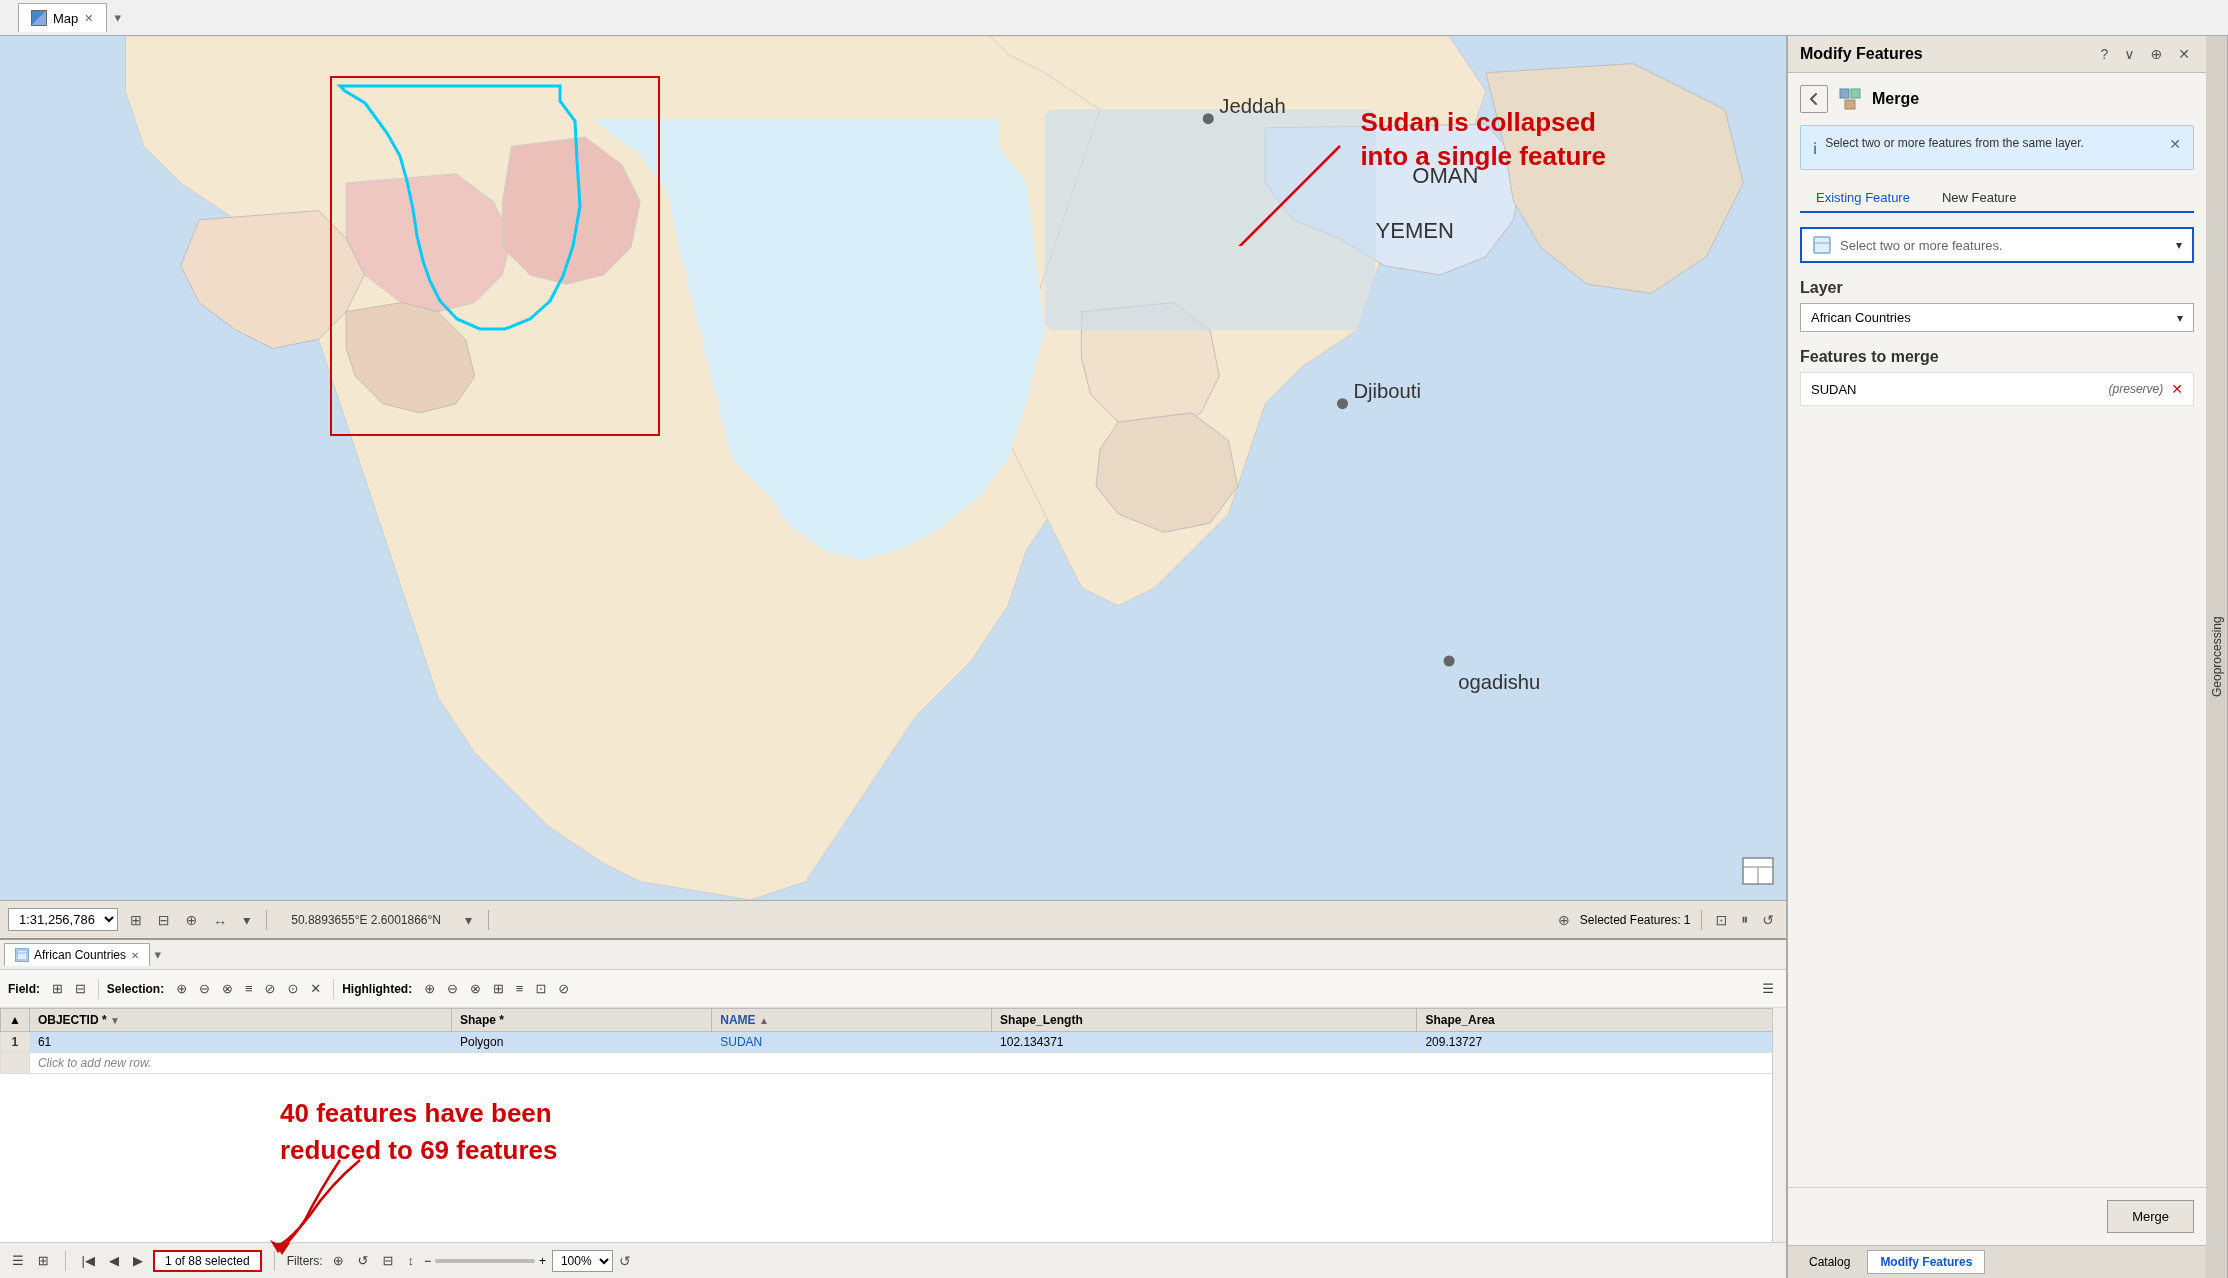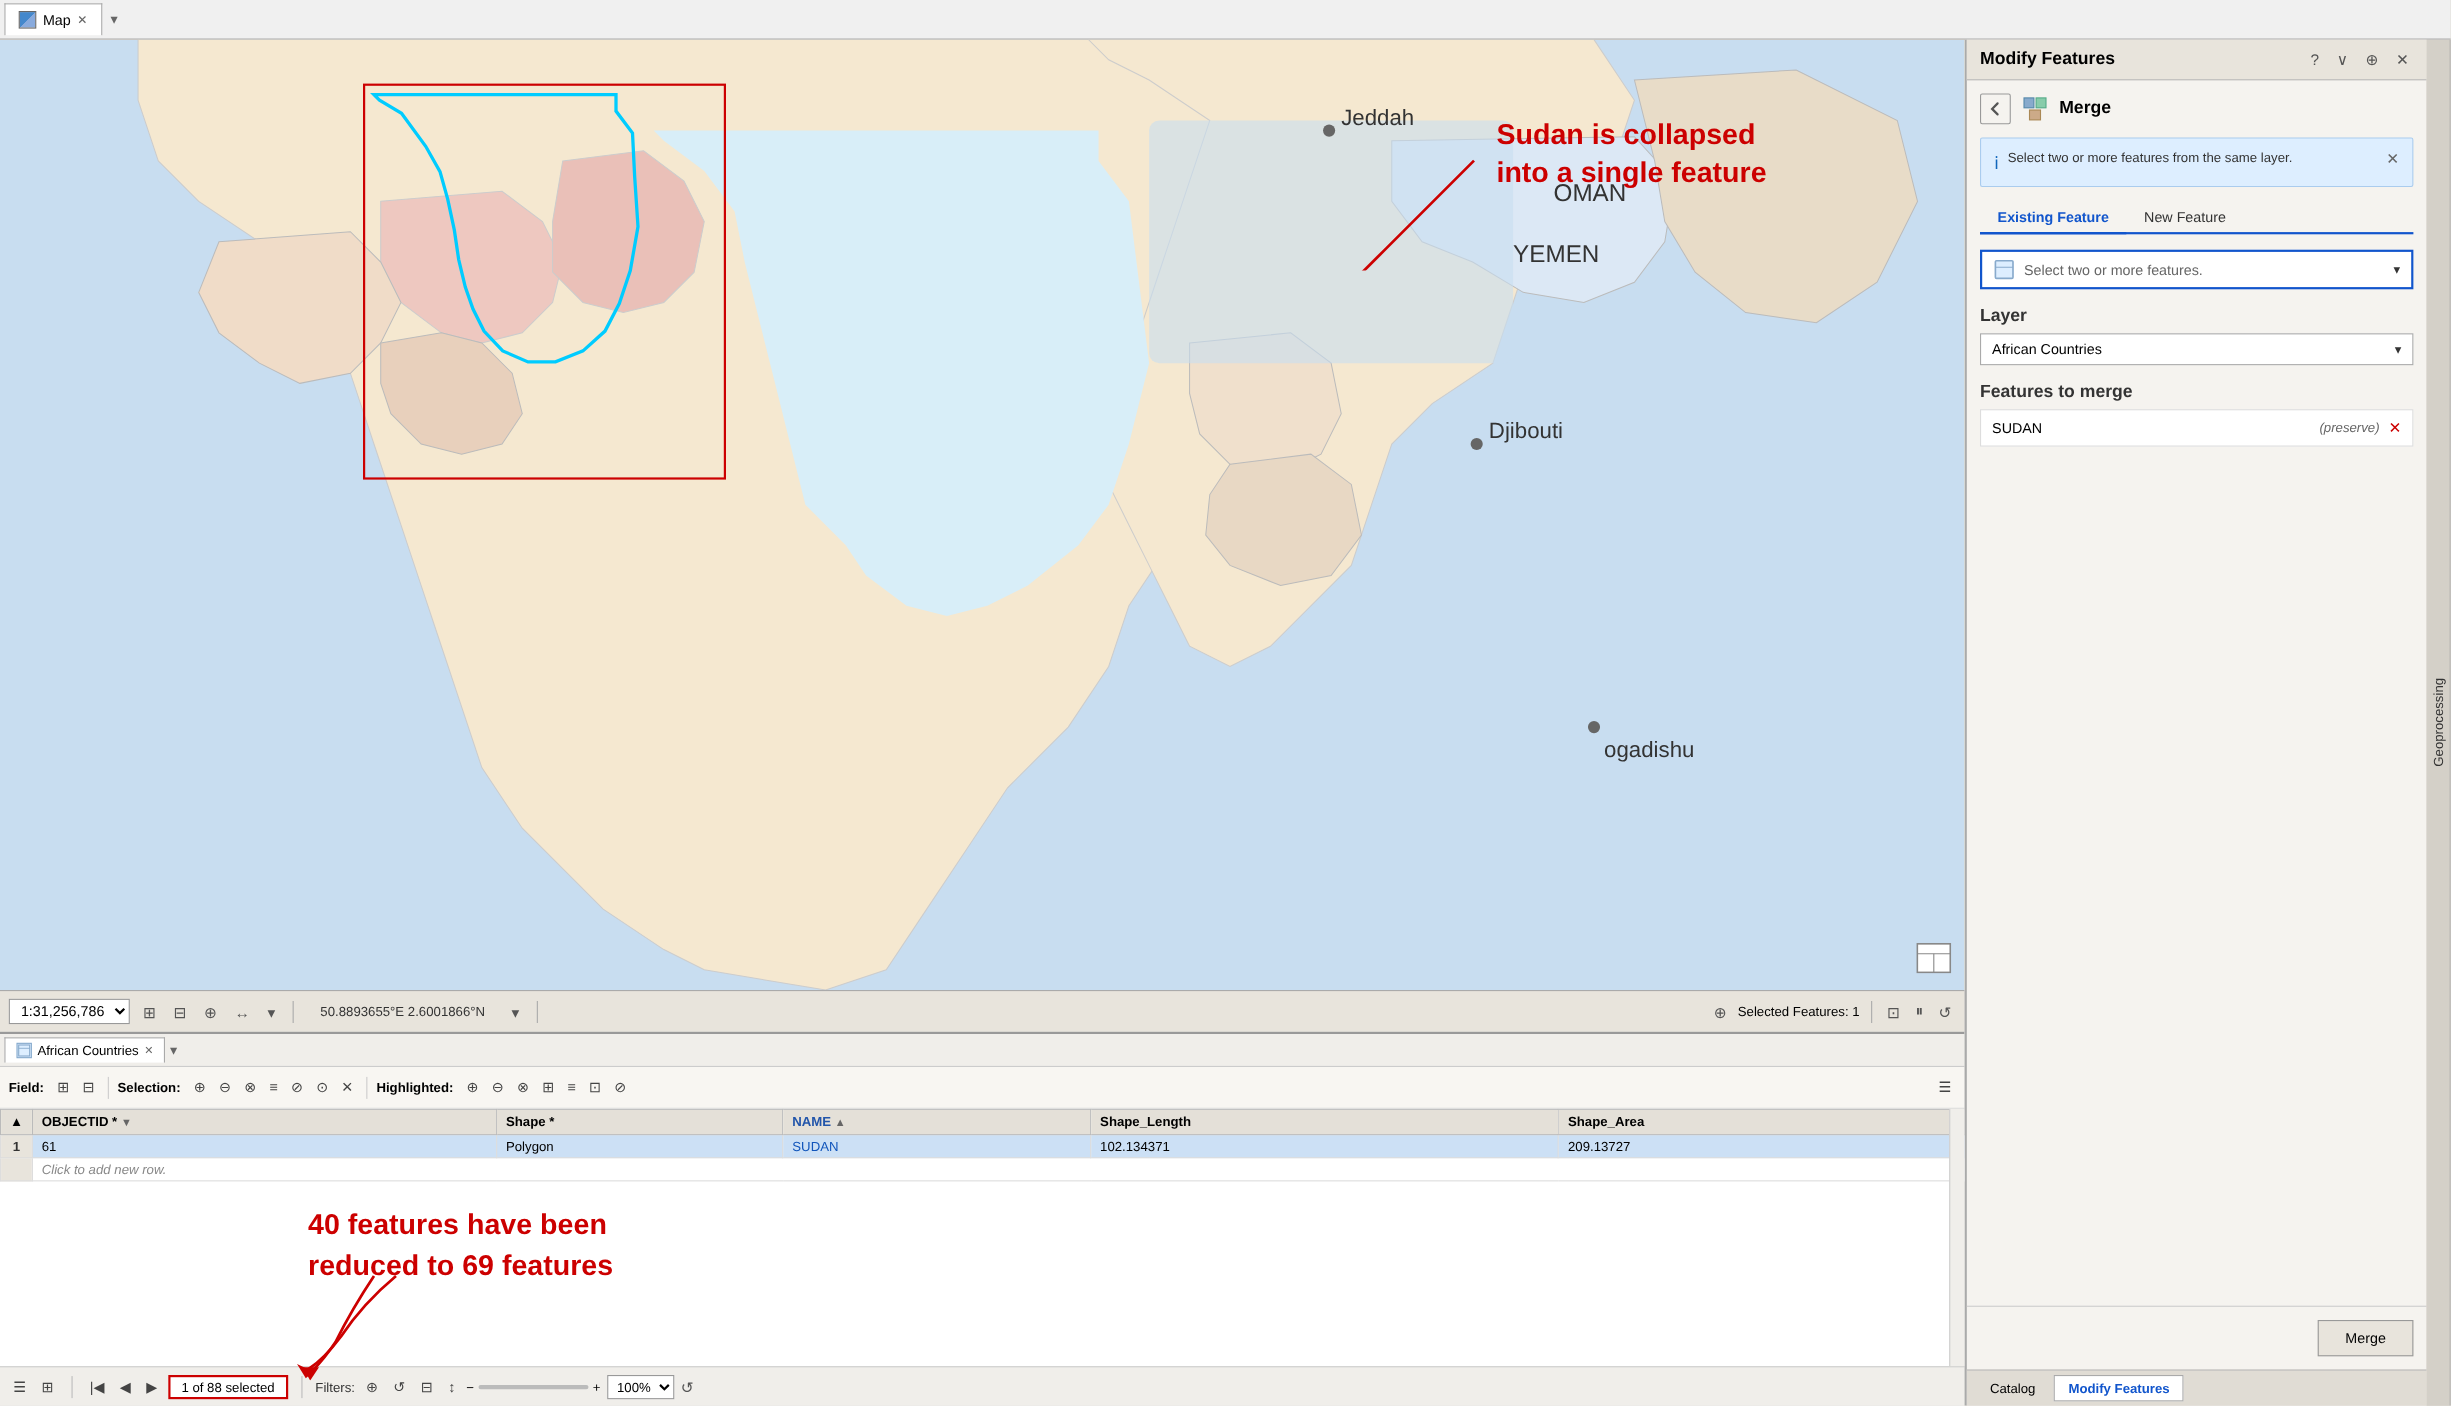--- a/index.html
+++ b/index.html
@@ -2,21 +2,21 @@
 <html><head>
   <meta charset="utf-8">
   <style>
     * { box-sizing: border-box; margin: 0; padding: 0; }
     body { font-family: 'Segoe UI', Arial, sans-serif; font-size: 13px; background: #e8e8e8; overflow: hidden; width: 2228px; height: 1278px; }
 
     
     .app-container { display: flex; flex-direction: column; width: 2228px; height: 1278px; background: #d4d0c8; }
 
     
-    .tab-bar { display: flex; align-items: center; background: #f0f0f0; border-bottom: 1px solid #aaa; height: 36px; padding: 0 4px; }
+    .tab-bar { display: flex; align-items: center; background: #f0f0f0; border-bottom: 1px solid #aaa; height: 36px; padding: 0 18px; }
     .tab { display: flex; align-items: center; gap: 6px; padding: 6px 12px; background: white; border: 1px solid #aaa; border-bottom: none; font-size: 13px; cursor: pointer; }
     .tab .tab-icon { width: 16px; height: 16px; background: linear-gradient(135deg, #4488cc 50%, #88aadd 50%); border: 1px solid #666; }
     .tab-close { font-size: 11px; color: #666; cursor: pointer; }
     .tab-more { margin-left: 4px; color: #666; cursor: pointer; padding: 4px; }
 
     
     .content-area { display: flex; flex: 1; overflow: hidden; }
 
     
     .map-section { display: flex; flex-direction: column; flex: 1; }
@@ -94,21 +94,21 @@
 
     
     .info-banner { display: flex; align-items: flex-start; gap: 8px; background: #ddeeff; border: 1px solid #aaccee; padding: 10px 12px; margin-bottom: 14px; border-radius: 2px; }
     .info-icon { color: #1166bb; font-size: 16px; flex-shrink: 0; margin-top: 1px; }
     .info-text { font-size: 12px; color: #333; flex: 1; }
     .info-close { background: none; border: none; cursor: pointer; color: #666; font-size: 14px; flex-shrink: 0; }
 
     
     .feature-tabs { display: flex; border-bottom: 2px solid #1155cc; margin-bottom: 14px; }
     .feature-tab { padding: 6px 16px; font-size: 13px; cursor: pointer; border: none; background: none; color: #333; }
-    .feature-tab.active { color: #1155cc; border-bottom: 2px solid #1155cc; margin-bottom: -2px; font-weight: 700; }
+    .feature-tab.active { color: #1155cc; border-bottom: 2px solid #1155cc; margin-bottom: -2px; font-weight: 400; }
 
     
     .feature-dropdown { display: flex; align-items: center; background: white; border: 2px solid #1155cc; padding: 6px 10px; margin-bottom: 16px; cursor: pointer; }
     .feature-dropdown-icon { margin-right: 8px; width: 20px; height: 20px; }
     .feature-dropdown-text { flex: 1; color: #666; font-size: 13px; }
     .feature-dropdown-arrow { color: #333; font-size: 12px; }
 
     
     .section-label { font-size: 16px; font-weight: 600; color: #333; margin-bottom: 6px; }
     .layer-dropdown { display: flex; align-items: center; background: white; border: 1px solid #aaa; padding: 6px 10px; margin-bottom: 16px; cursor: pointer; }

